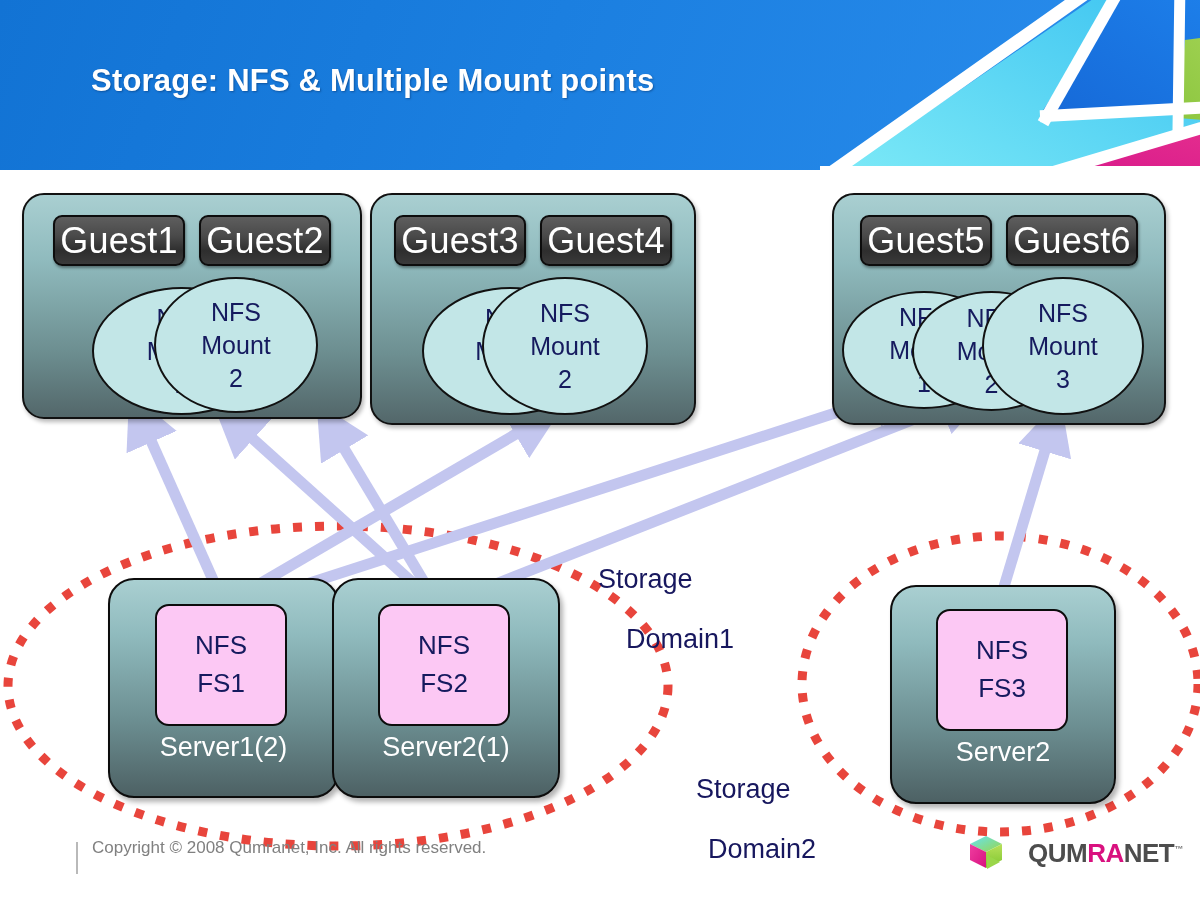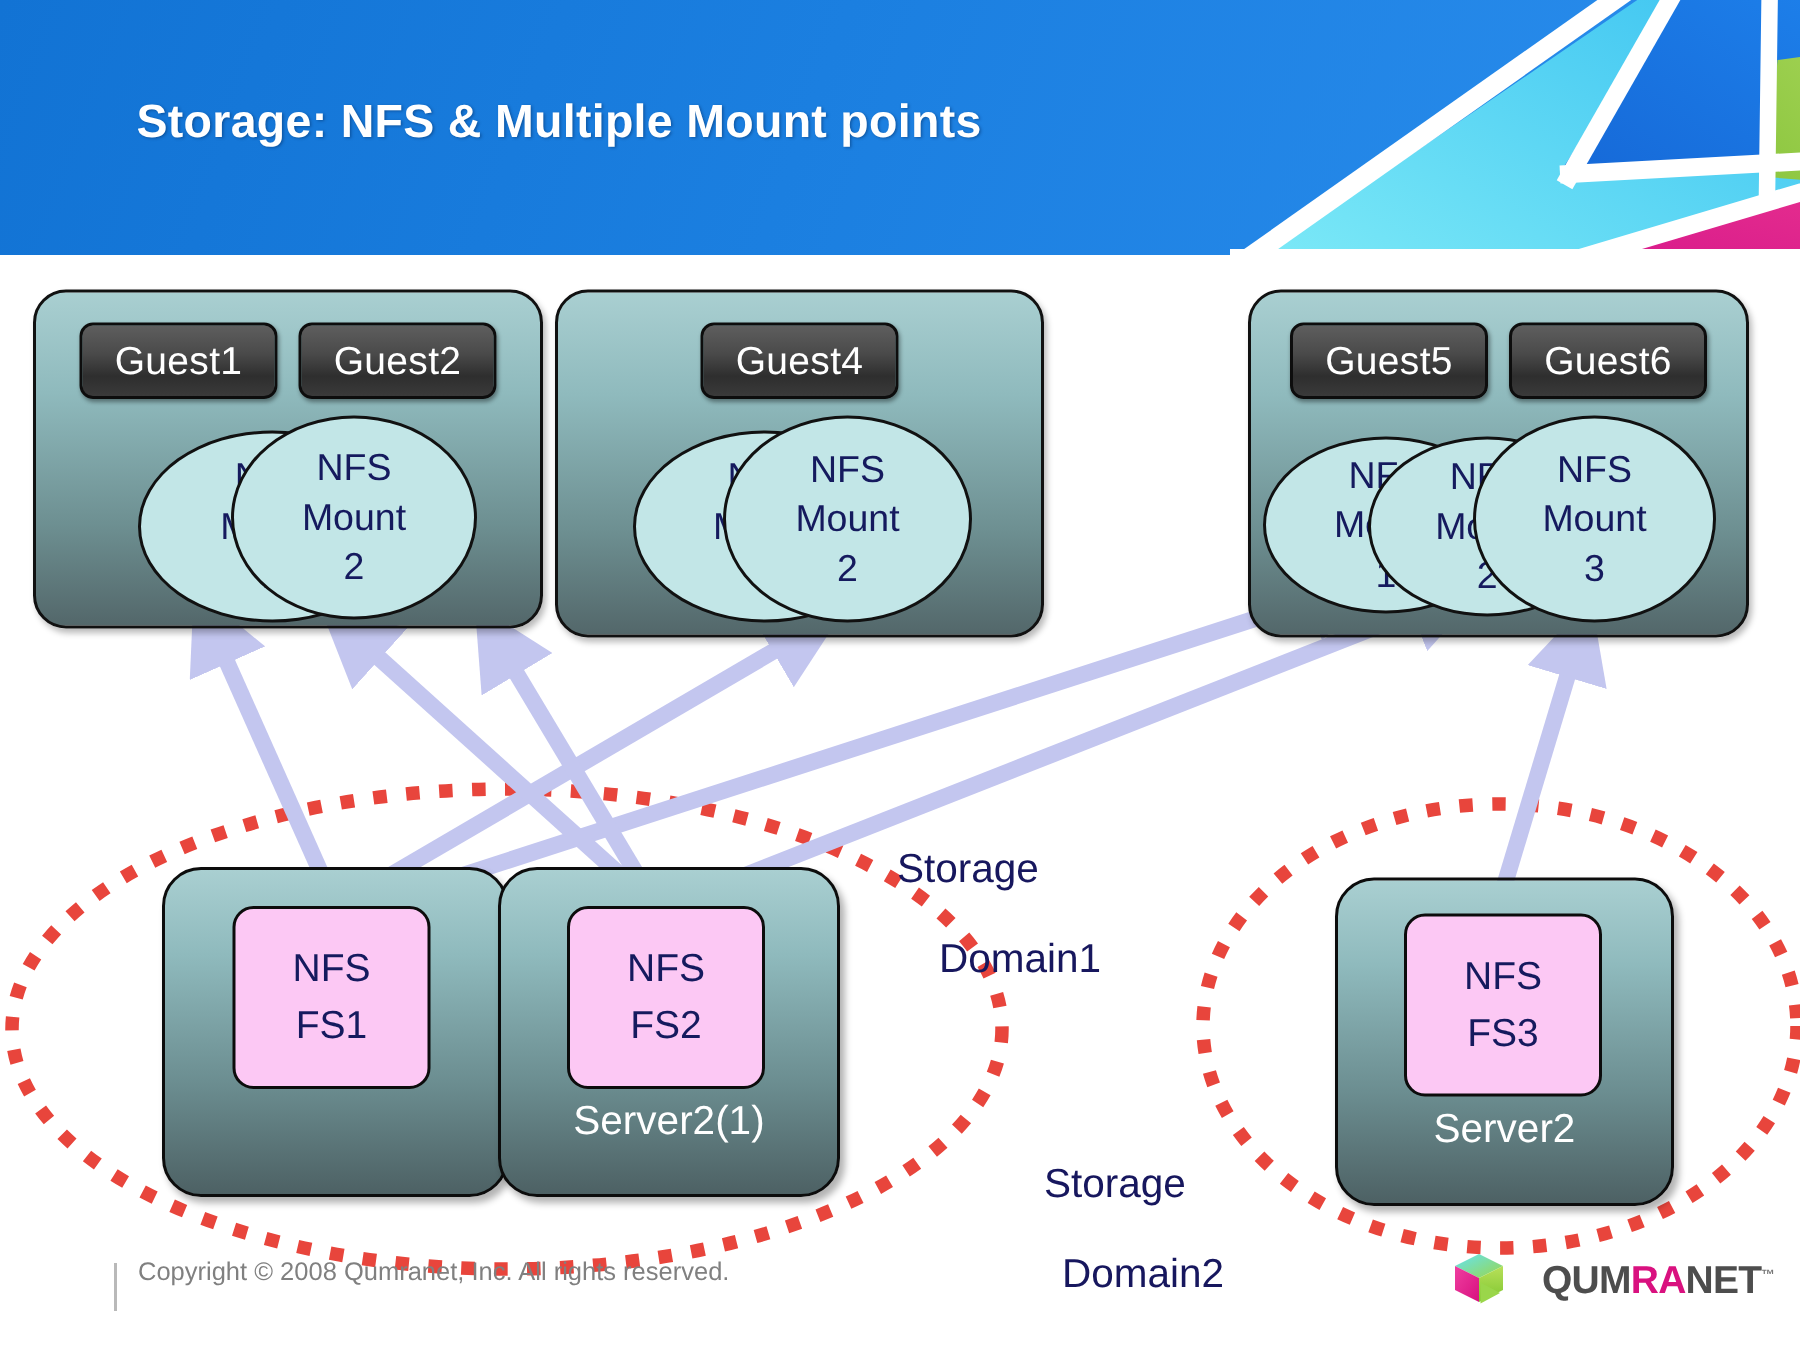--- a/index.html
+++ b/index.html
@@ -21,21 +21,21 @@
   .layer.below{z-index:2;}
 
   
   .host{position:absolute;border:2.5px solid #111;border-radius:22px;
         background:linear-gradient(180deg,#a9cfd1 0%,#8fbabd 30%,#6d8f91 70%,#53676a 100%);
         box-shadow:2px 3px 4px rgba(0,0,0,.28);z-index:3;}
   .guest-row{position:absolute;left:0;top:0;width:100%;display:flex;
              justify-content:center;gap:14px;padding-top:20px;box-sizing:border-box;}
   .guest{width:128px;height:47px;border:2px solid #0d0d0d;border-radius:9px;
          background:linear-gradient(180deg,#5e5e5e 0%,#4a4a4a 40%,#2e2e2e 72%,#3a3a3a 100%);
-         color:#fff;font-size:26px;line-height:47px;text-align:center;
+         color:#fff;font-size:36px;line-height:47px;text-align:center;
          box-shadow:1px 2px 3px rgba(0,0,0,.4);letter-spacing:.2px;}
 
   
   .mount{position:absolute;border:2.5px solid #111;border-radius:50%;
          background:#c2e6e7;color:#151a5e;text-align:center;
          display:flex;flex-direction:column;align-items:center;justify-content:center;
          font-size:25px;line-height:1.32;}
   .mount span{display:block;}
 
   
@@ -143,20 +143,21 @@
     </div>
     <div class="mount" style="left:130px;top:82px;width:160px;height:132px;z-index:2;">
       <span>NFS</span>
       <span>Mount</span>
       <span>2</span>
     </div>
   </div>
 
   <div class="host" style="left:370px;top:193px;width:322px;height:228px;">
     <div class="guest-row">
+      <div class="guest">Guest3</div>
       <div class="guest">Guest4</div>
     </div>
     <div class="mount" style="left:50px;top:92px;width:172px;height:124px;z-index:1;">
       <span>NFS</span>
       <span>Mount</span>
       <span>1</span>
     </div>
     <div class="mount" style="left:110px;top:82px;width:162px;height:134px;z-index:2;">
       <span>NFS</span>
       <span>Mount</span>
@@ -184,20 +185,21 @@
       <span>Mount</span>
       <span>3</span>
     </div>
   </div>
 
   <div class="server" style="left:108px;top:578px;width:227px;height:216px;">
     <div class="fsbox" style="left:45px;top:24px;width:128px;height:118px;">
       <span>NFS</span>
       <span>FS1</span>
     </div>
+    <div class="server-label" style="top:152px;">Server1(2)</div>
   </div>
 
   <div class="server" style="left:332px;top:578px;width:224px;height:216px;">
     <div class="fsbox" style="left:44px;top:24px;width:128px;height:118px;">
       <span>NFS</span>
       <span>FS2</span>
     </div>
     <div class="server-label" style="top:152px;">Server2(1)</div>
   </div>
 

